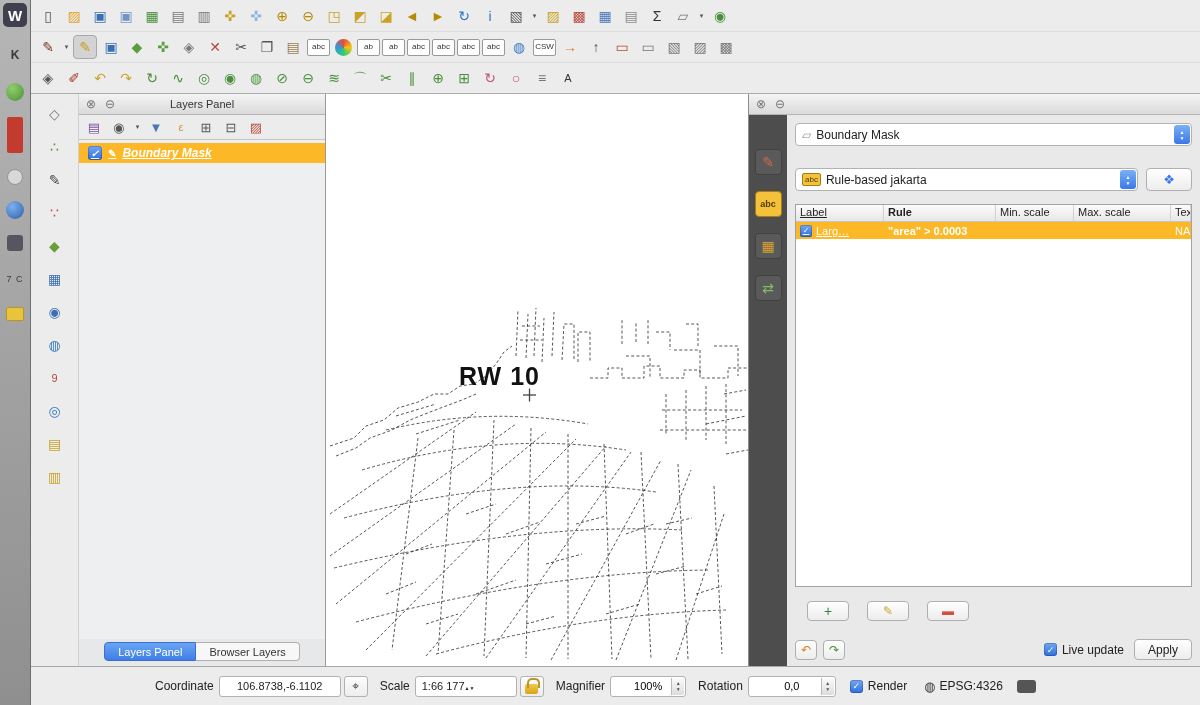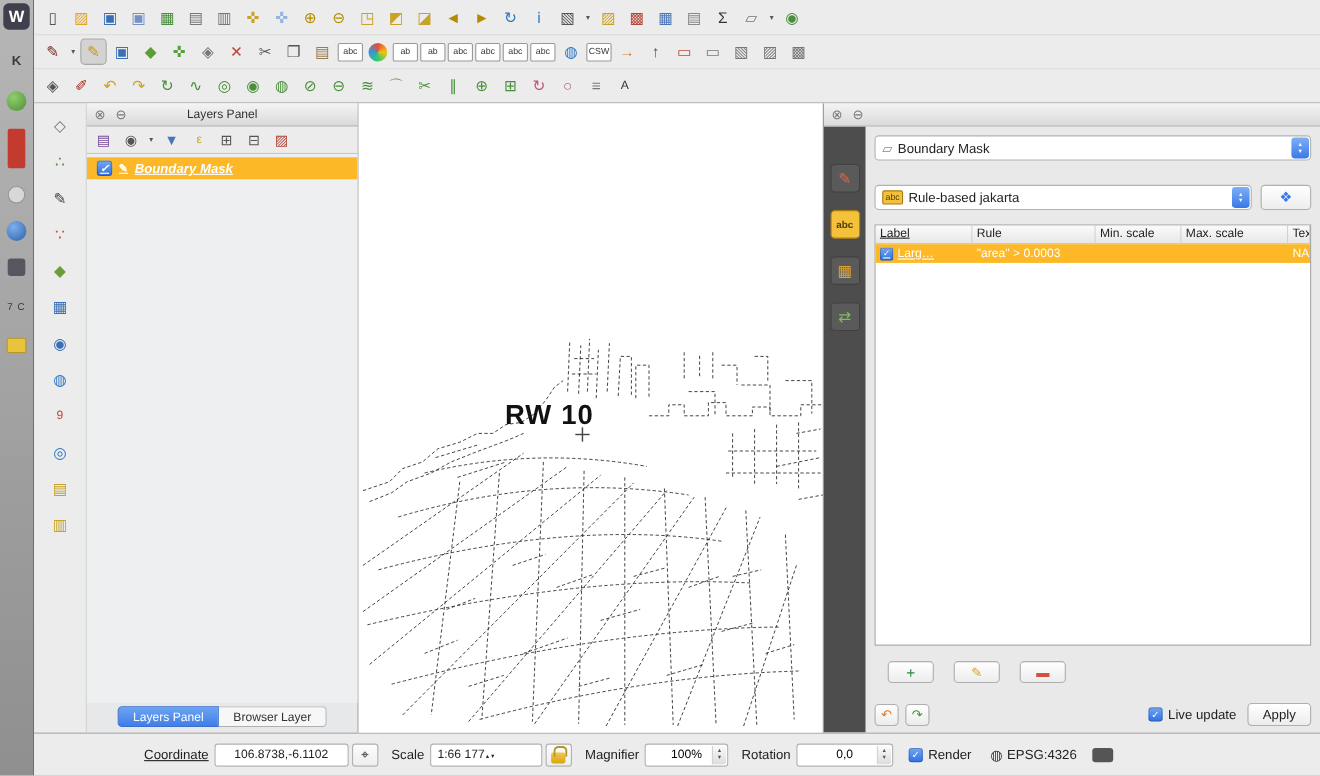--- a/index.html
+++ b/index.html
@@ -97,21 +97,21 @@
           display:flex;align-items:center;justify-content:center;font-size:13px;color:#3a78e8;flex:0 0 auto;}
 
   .rule-table{margin-top:13px;flex:1;background:#fff;border:1px solid #a3a3a3;display:flex;flex-direction:column;
               font-size:11px;overflow:hidden;}
   .rt-header{display:flex;background:linear-gradient(#fbfbfb,#e7e7e7);border-bottom:1px solid #c5c5c5;height:17px;flex:0 0 auto;}
   .rt-header .cell{padding:1px 4px;border-right:1px solid #d2d2d2;color:#222;overflow:hidden;white-space:nowrap;}
   .rt-body{flex:1;}
   .rt-row{display:flex;height:17px;background:#fcb826;color:#fff;align-items:center;}
   .rt-row .cell{padding:0 4px;overflow:hidden;white-space:nowrap;display:flex;align-items:center;gap:4px;}
   .c-label{width:88px;flex:0 0 auto;text-decoration:underline;}
-  .c-rule{width:112px;flex:0 0 auto;}
+  .c-rule{width:112px;flex:0 0 auto;font-weight:bold;}
   .c-min{width:78px;flex:0 0 auto;}
   .c-max{width:97px;flex:0 0 auto;}
   .c-text{flex:1;min-width:0;}
 
   .rule-buttons{display:flex;gap:18px;margin:14px 0 0 12px;flex:0 0 auto;}
   .tbi.pbtn{background:linear-gradient(#ffffff,#ececec);border:1px solid #afafaf;border-radius:4px;width:42px;height:20px;font-size:12px;}
   .panel-footer{display:flex;align-items:center;margin-top:18px;flex:0 0 auto;}
   .history-buttons{display:flex;gap:6px;}
   .history-buttons .tbi{background:linear-gradient(#ffffff,#ececec);border:1px solid #afafaf;border-radius:4px;width:22px;height:20px;font-size:12px;}
   .live-update{display:flex;align-items:center;gap:5px;margin-left:auto;font-size:12px;}
@@ -273,21 +273,21 @@
         </div>
       <div class="layers-list">
           <div class="layer-row selected">
             <span class="checkbox checked"></span>
             <span class="edit-pencil">✎</span>
             <span>Boundary Mask</span>
           </div>
         </div>
       <div class="dock-tabs">
           <div class="tab active">Layers Panel</div>
-          <div class="tab">Browser Layer</div>
+          <div class="tab">Browser Layers</div>
         </div>
     </div>
 
     <div class="map-canvas">
       <svg width="423" height="570" viewBox="0 0 423 570">
         <g fill="none" stroke="#2b2b2b" stroke-width="0.8" stroke-dasharray="3 2.2">
 
           <path d="M4,352 L28,344 40,332 58,326 72,314 92,308 108,300 122,300 134,292 148,290 160,282 170,270 178,258 186,252"></path>
           <path d="M10,362 L30,354 44,344 66,336 84,326 104,318 120,312 136,306 150,300"></path>
 
@@ -442,21 +442,21 @@
             </div>
             <div class="apply-btn">Apply</div>
           </div>
 
         </div>
       </div>
     </div>
   </div>
 
   <div class="status-bar">
-    <span class="sb-label" style="margin-left:92px;text-decoration:underline;">Coordinate</span>
+    <span class="sb-label" style="margin-left:116px;">Coordinate</span>
     <input class="sb-input" style="width: 122px;" value="106.8738,-6.1102">
     <span class="sb-btn">⌖</span>
 
     <span class="sb-label">Scale</span>
     <div class="sb-combo" style="width:102px;">
       <span>1:66 177</span>
       <span class="stepper"></span>
     </div>
     <span class="sb-btn">
         <span class="lock"></span>

